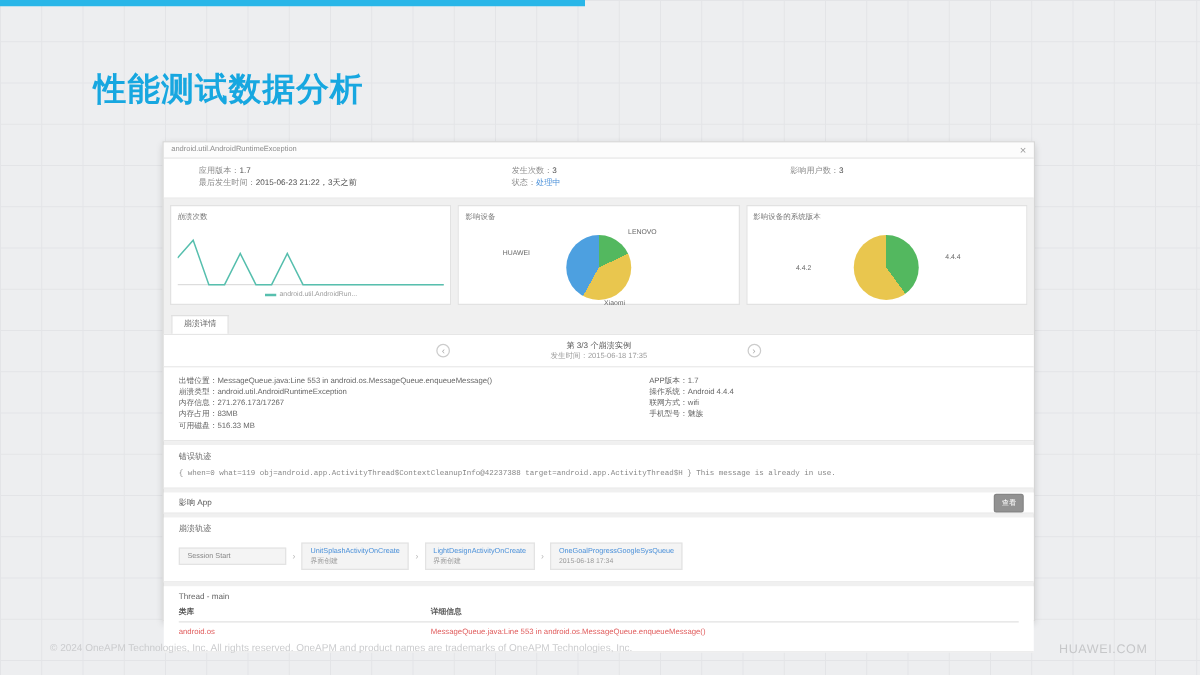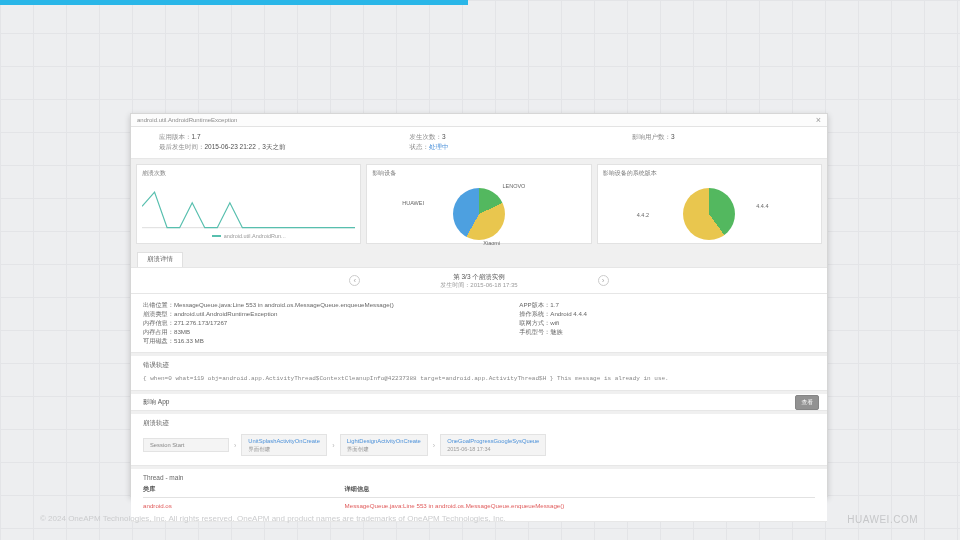--- a/index.html
+++ b/index.html
@@ -124,20 +124,21 @@
   .footer-right {
     position:absolute; right:42px; bottom:15px; font-size:10px; color:#c6c7c9;
     letter-spacing:0.5px;
   }
 </style>
 </head>
 <body>
 
 <div class="slide">
   <div class="accent-bar"></div>
+  <div class="slide-title">性能测试数据分析</div>
 
   <div class="modal">
 
     <div class="titlebar">
       <span>android.util.AndroidRuntimeException</span>
       <span class="close-x">×</span>
     </div>
 
     <div class="stats">
       <div class="col c1">

